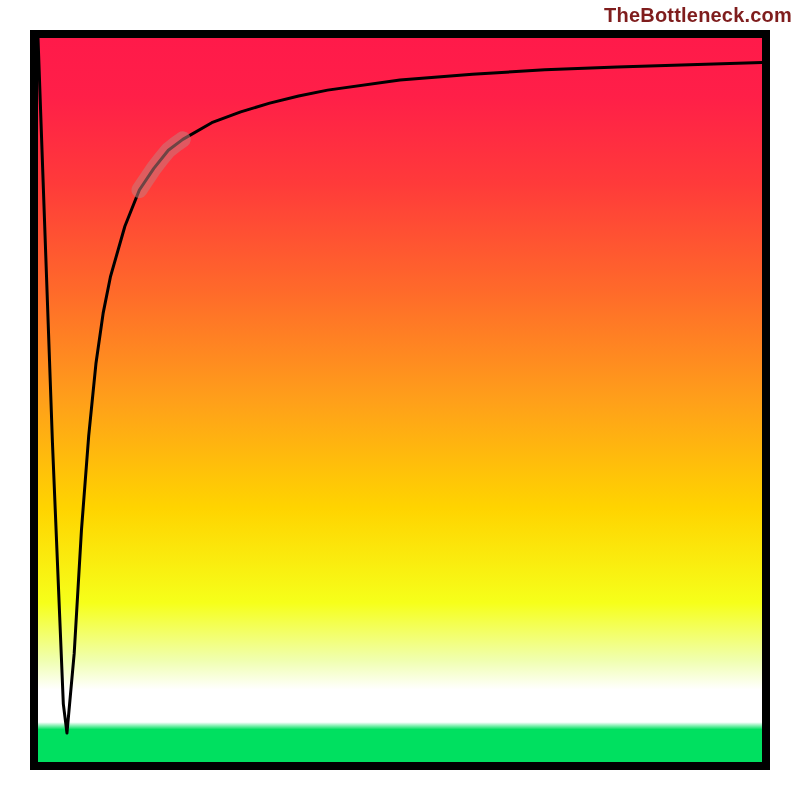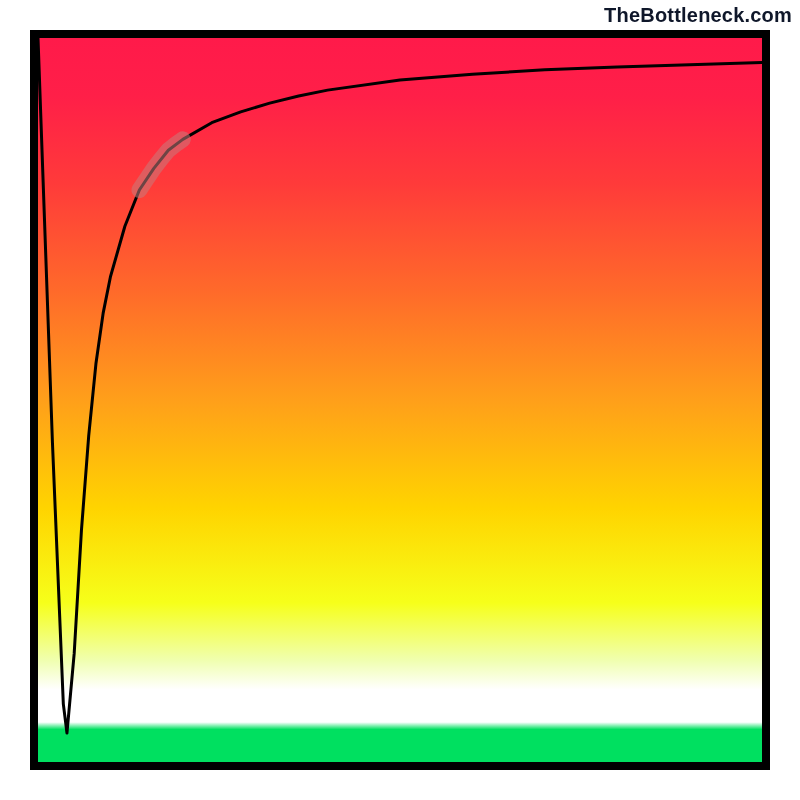--- a/index.html
+++ b/index.html
@@ -40,21 +40,21 @@
     top: 0;
     width: 100%;
     height: 100%;
   }
   .attribution {
     position: absolute;
     top: 4px;
     right: 8px;
     font-size: 20px;
     font-weight: 600;
-    color: #0f172a;
+    color: #7f1d1d;
     font-family: Arial, Helvetica, sans-serif;
     letter-spacing: 0.2px;
   }
 </style>
 </head>
 <body>
 
 <div class="frame">
 
   <div class="attribution">TheBottleneck.com</div>

